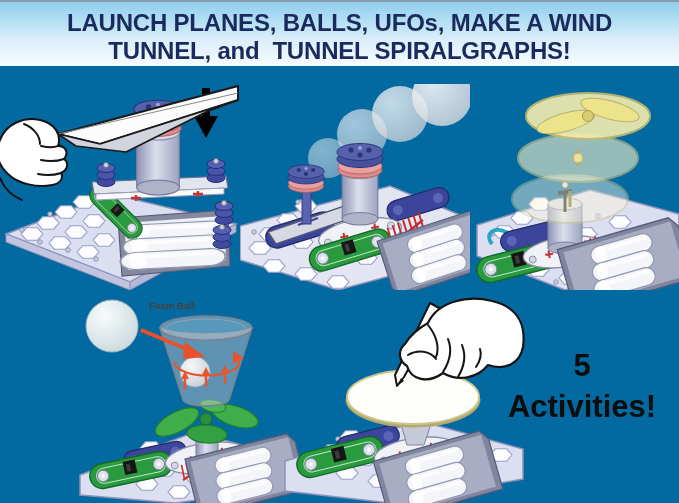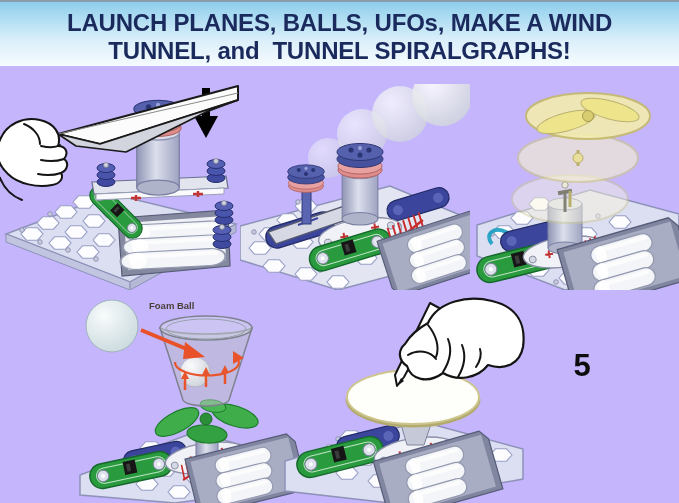--- a/index.html
+++ b/index.html
@@ -1,16 +1,16 @@
 <!DOCTYPE html>
 <html><head>
 <meta charset="utf-8">
 <style>
   html,body{margin:0;padding:0;background:#fff;}
-  .stage{position:relative;width:679px;height:503px;background:#c4b5fd;overflow:hidden;
+  .stage{position:relative;width:679px;height:503px;background:#0369a1;overflow:hidden;
          font-family:"Liberation Sans",sans-serif;}
   .banner{position:absolute;left:0;top:0;width:679px;height:66px;
           background:linear-gradient(180deg,#8ecdeb 0%,#a8daf1 20%,#dbeffa 60%,#f6fbfe 100%);
           border-top:2px solid #8a9cab;box-sizing:border-box;text-align:center;padding-top:7px;}
   .banner-line{white-space:pre-wrap;font-weight:bold;font-size:24px;line-height:28px;
                color:#1b2a5c;letter-spacing:-0.2px;}
   .act{position:absolute;}
   .badge{position:absolute;left:498px;top:346px;width:168px;text-align:center;color:#0d0d0d;}
   .badge .count{font-size:31px;font-weight:bold;line-height:40px;}
   .badge .label{font-size:31px;font-weight:bold;line-height:42px;}
@@ -369,15 +369,16 @@
       <path d="M163,79 C170,68 172,56 168,46" fill="none"></path>
       <path d="M178,84 C184,74 186,62 182,52" fill="none"></path>
       <path d="M128,62 C138,56 150,58 156,66" fill="none"></path>
       <path d="M196,74 C200,68 202,62 200,56" fill="none"></path>
       <polygon points="117,93 121,85 124,88" fill="#141414" stroke="none"></polygon>
     </g>
   </svg>
 
   <div class="badge">
     <div class="count">5</div>
+    <div class="label">Activities!</div>
   </div>
 
 </div>
 
 </body></html>

